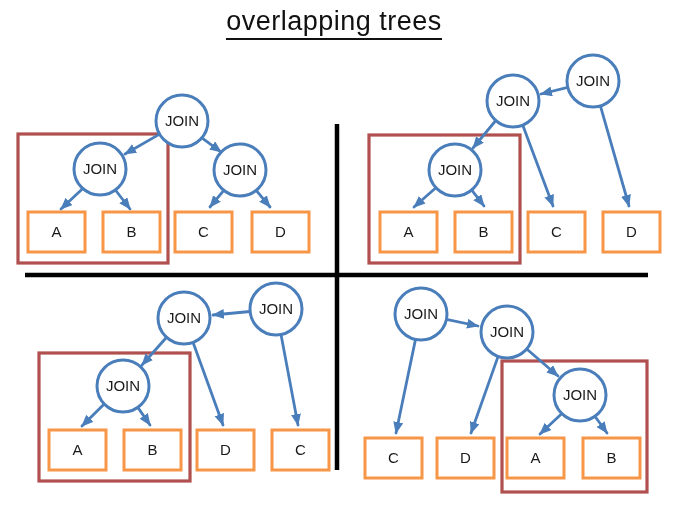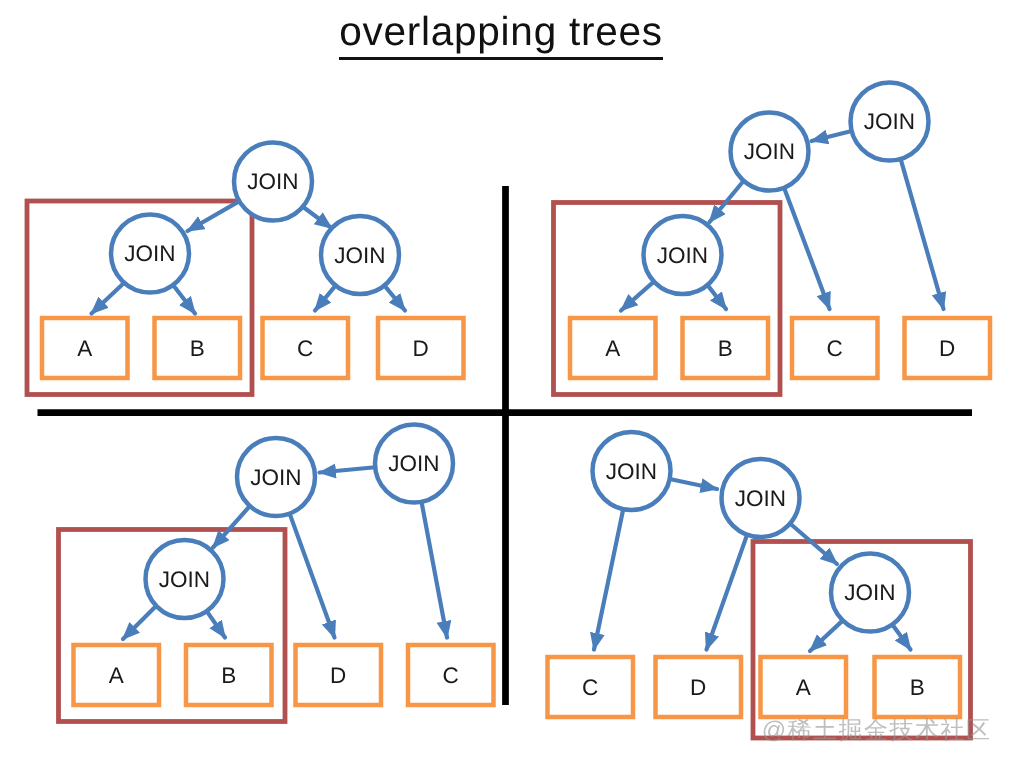--- a/index.html
+++ b/index.html
@@ -190,14 +190,13 @@
         <text class="leaf-label" x="611.5" y="463">B</text>
       </g>
     </g>
 
     <g class="dividers" stroke="#000000">
       <line x1="25" y1="275" x2="648" y2="275"></line>
       <line x1="337" y1="124" x2="337" y2="470"></line>
     </g>
   </svg>
 
-  <div class="watermark">@稀土掘金技术社区</div>
 </div>
 
 </body></html>

